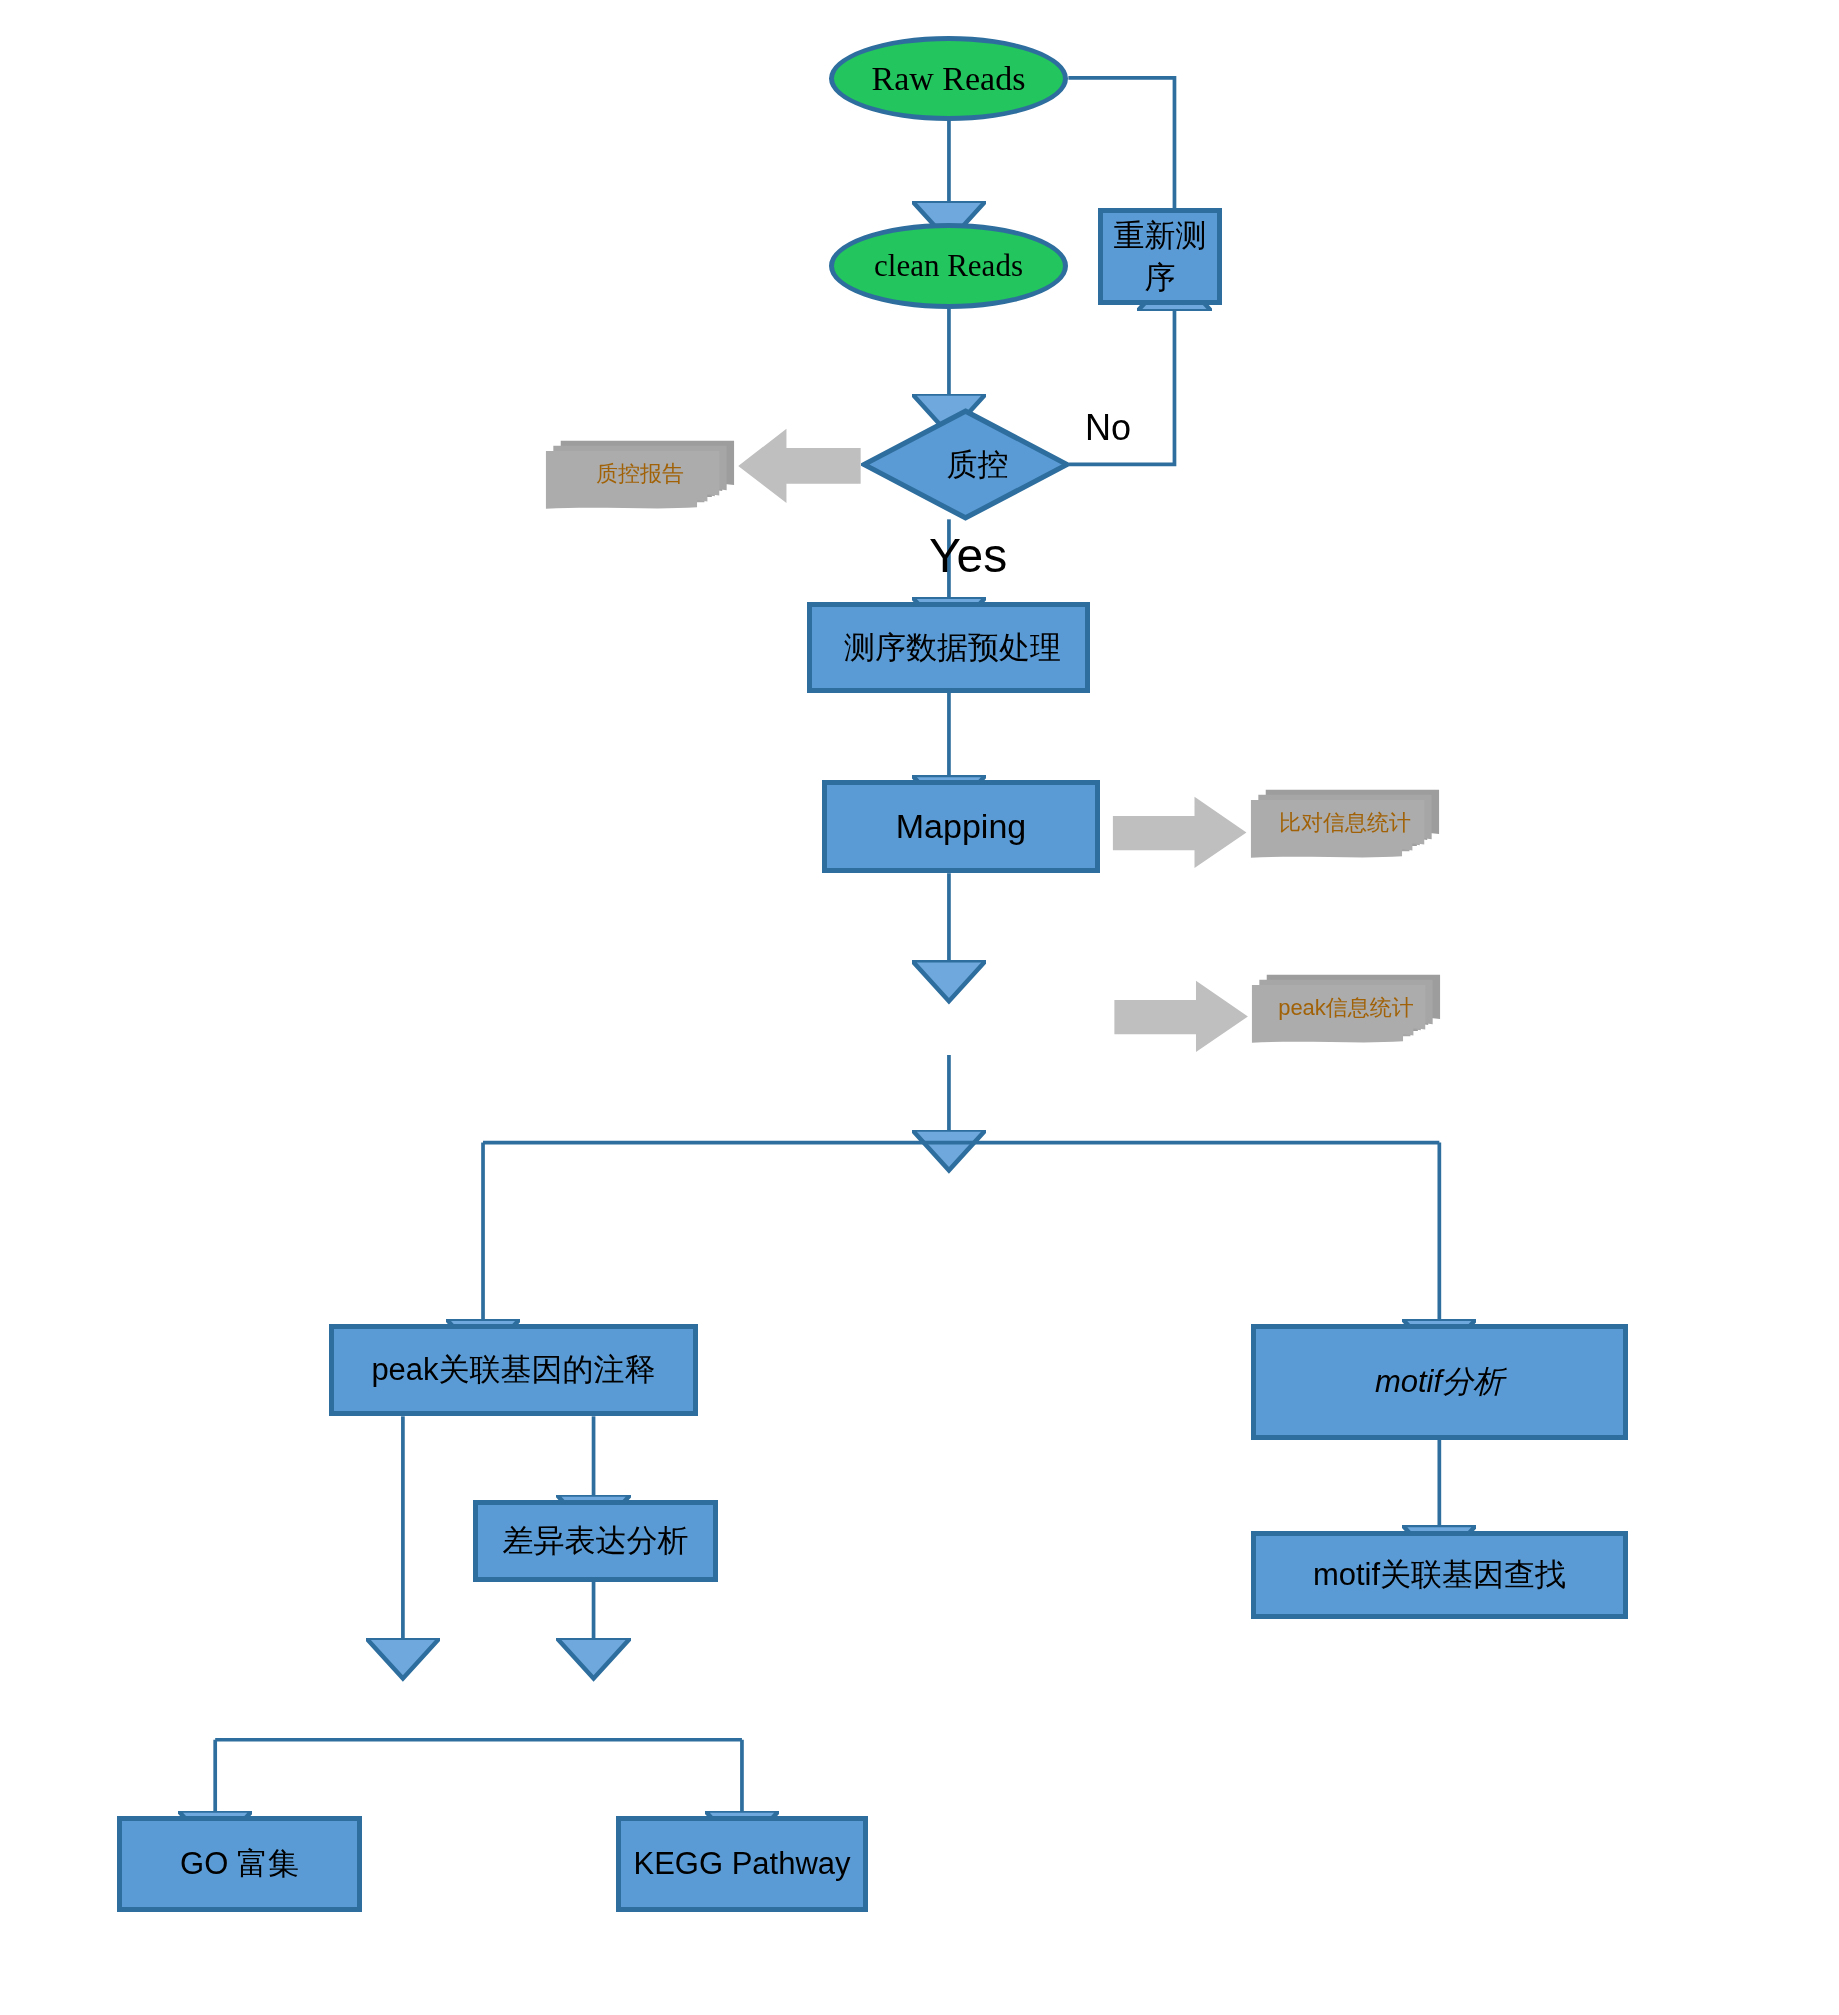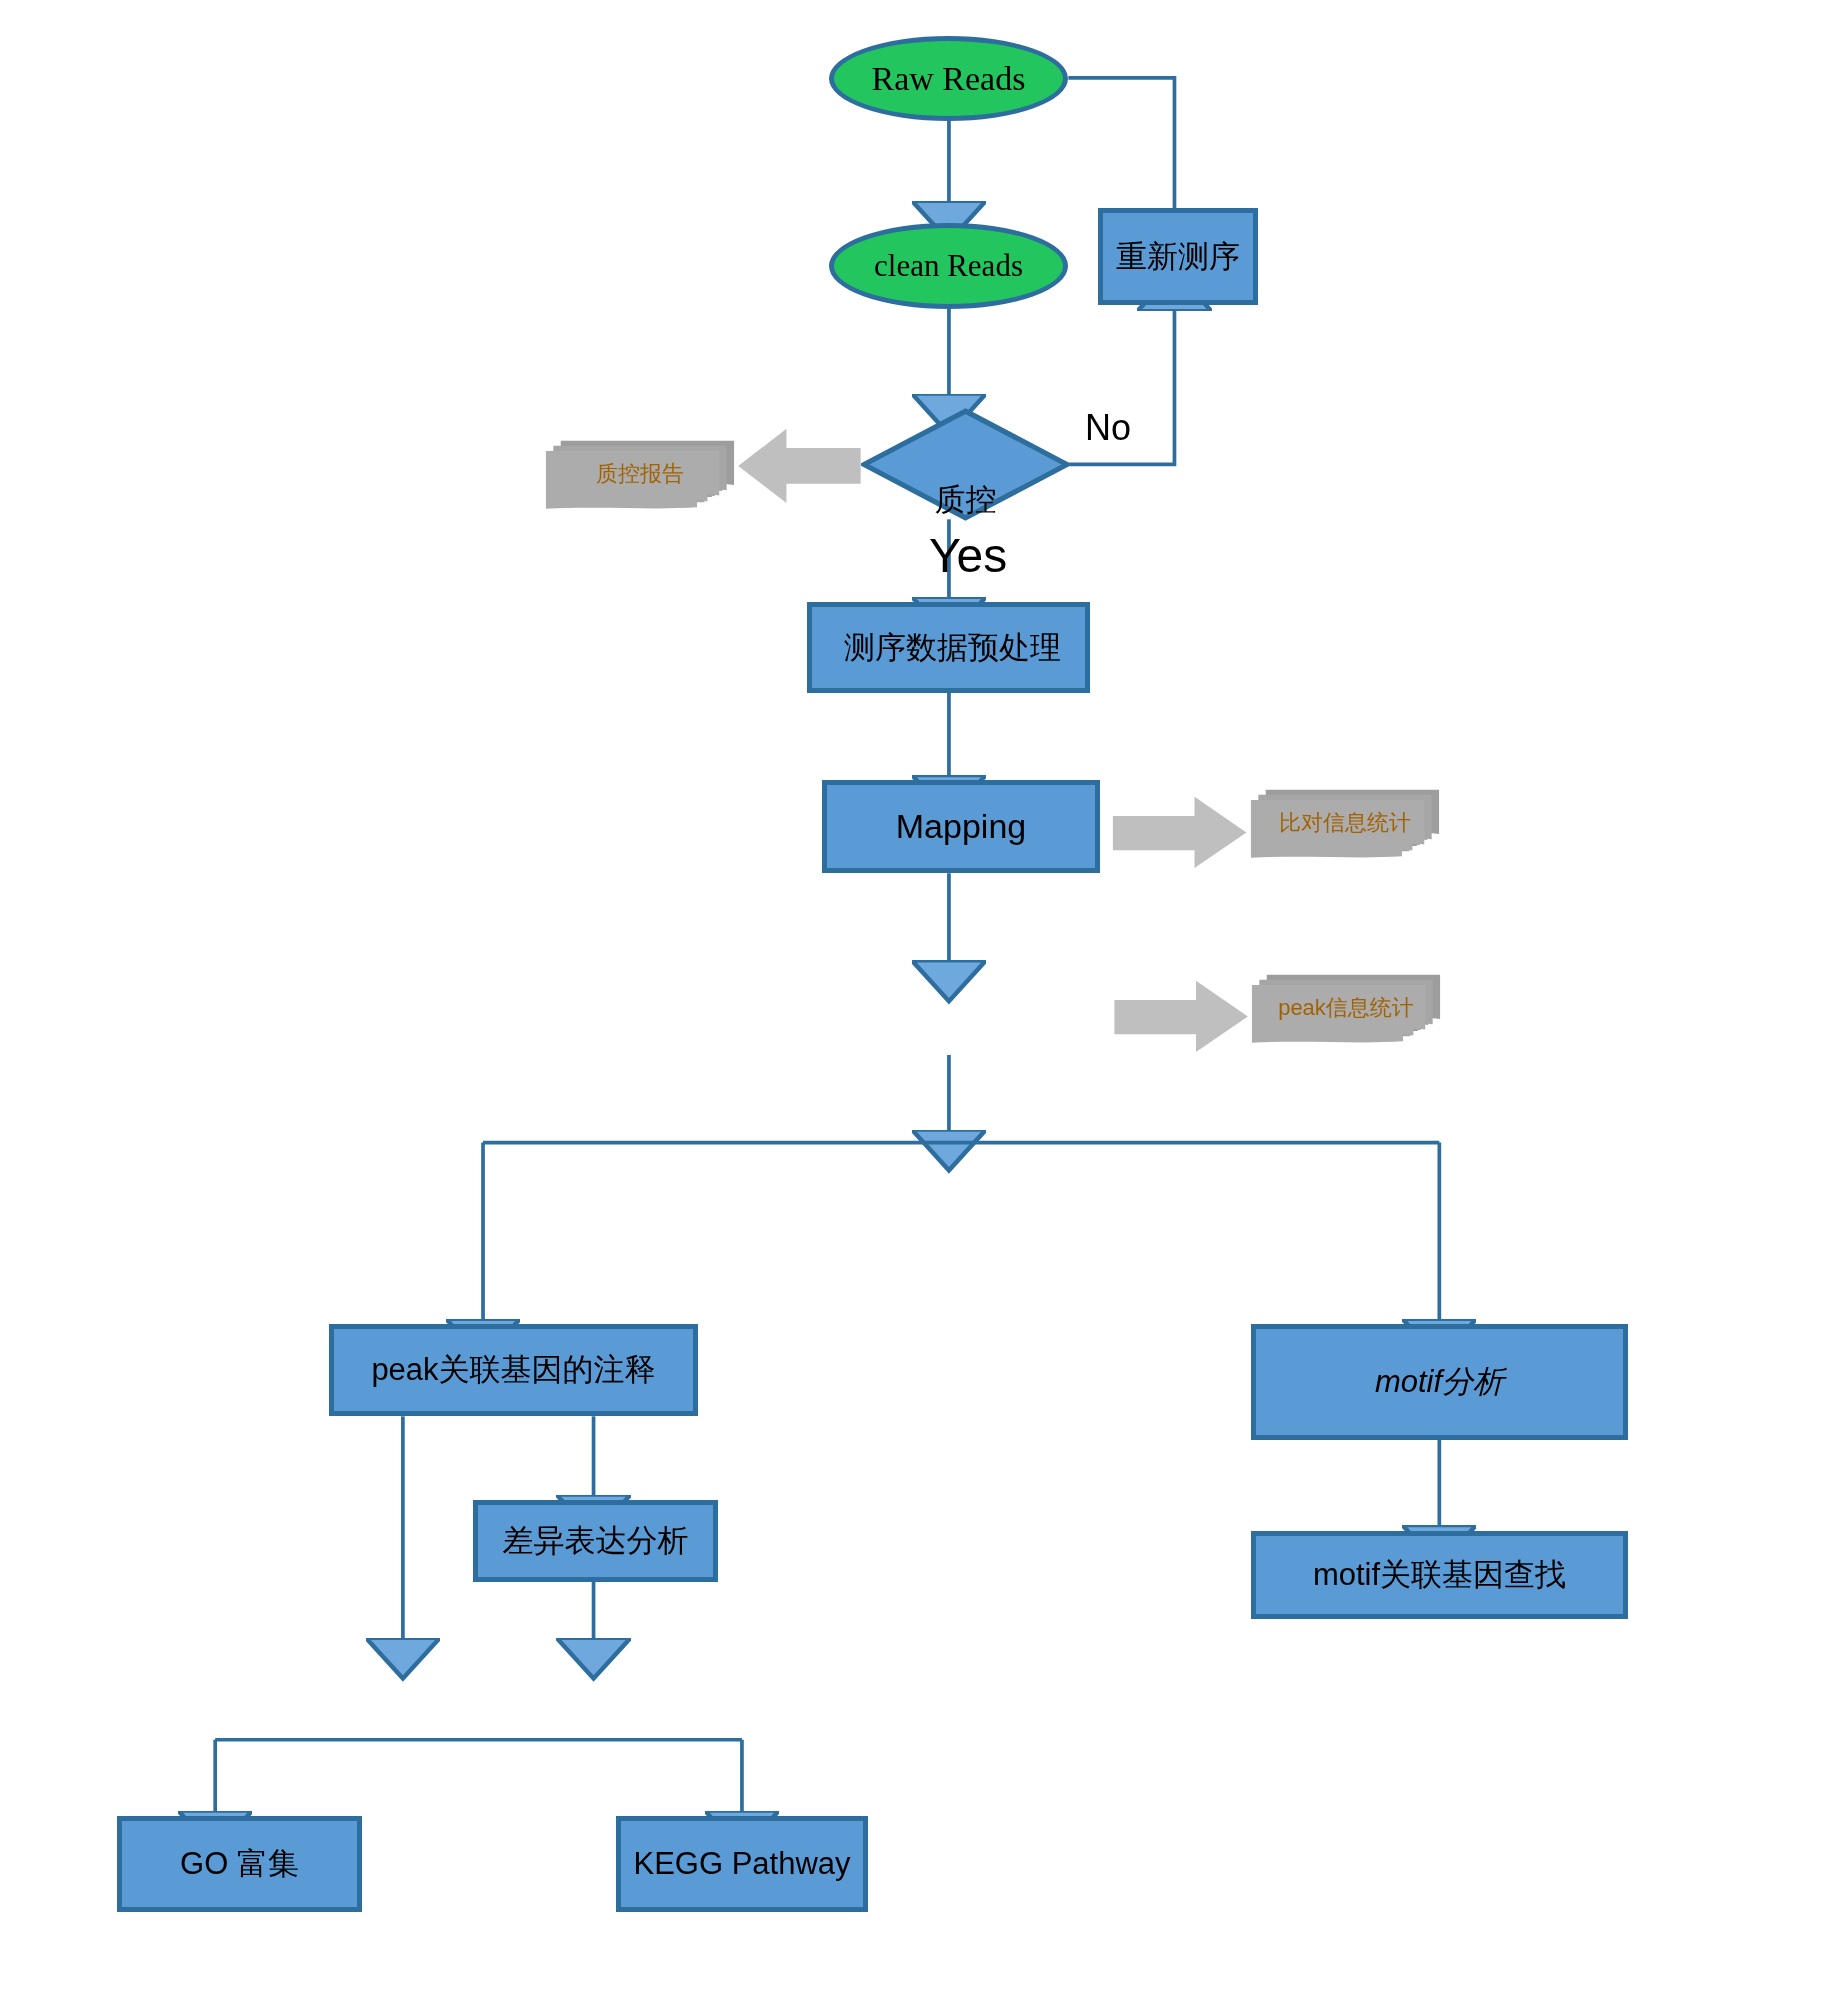--- a/index.html
+++ b/index.html
@@ -51,25 +51,25 @@
   .diamond-wrap {
     position: absolute;
     z-index: 5;
   }
   .diamond-wrap svg {
     position: absolute;
     left: 0; top: 0;
   }
   .diamond-label {
     position: absolute;
-    left: 0; top: 0;
+    left: 12px; top: 0;
     width: 100%;
     height: 100%;
     display: flex;
-    align-items: flex-end;
+    align-items: center;
     justify-content: center;
     color: #000;
   }
   .doc-wrap {
     position: absolute;
     z-index: 5;
   }
   .doc-wrap svg {
     position: absolute;
     left: 0; top: 0;
@@ -151,21 +151,21 @@
   </svg>
 
   <div class="node ellipse serif" style="left:829px; top:36px; width:239px; height:85px; font-size:34px;">
     <span>Raw Reads</span>
   </div>
 
   <div class="node ellipse serif" style="left:829px; top:223px; width:239px; height:86px; font-size:31px;">
     <span>clean Reads</span>
   </div>
 
-  <div class="node rect sans" style="left:1098px; top:208px; width:160px; height:97px; font-size:31px;">
+  <div class="node rect sans" style="left:1098px; top:208px; width:124px; height:97px; font-size:31px;">
     <span>重新测序</span>
   </div>
 
   <div class="diamond-wrap" style="left:861px; top:408px; width:209px; height:113px;">
     <svg width="209" height="113" viewBox="0 0 282 152" xmlns="http://www.w3.org/2000/svg">
       <polygon points="141,4 278,76 141,148 4,76" fill="#5B9BD5" stroke="#2E6E9E" stroke-width="7"></polygon>
     </svg>
     <div class="diamond-label sans" style="font-size:31px;">
       <span>质控</span>
     </div>

